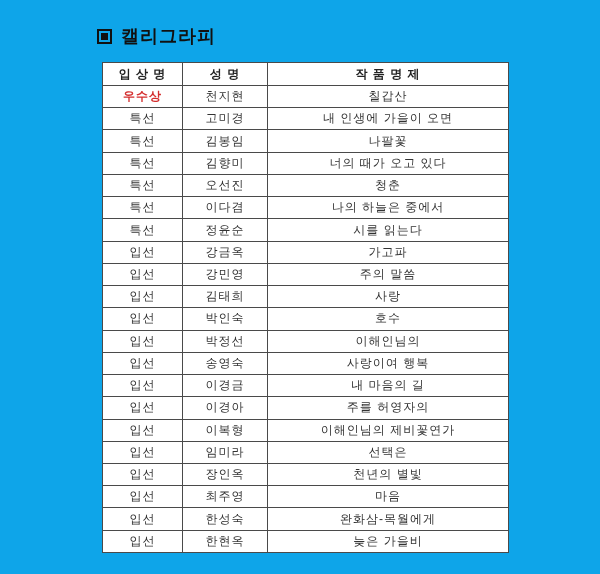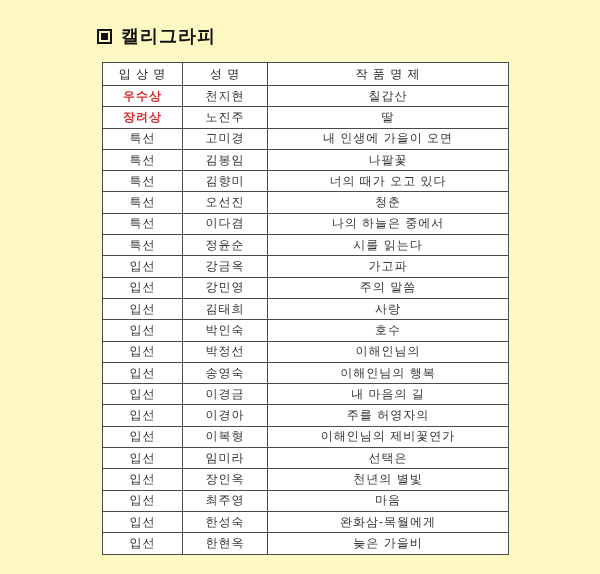--- a/index.html
+++ b/index.html
@@ -2,21 +2,21 @@
 <html style="--accent: #d42f2f;"><head>
 <meta charset="utf-8">
 <style>
   * { margin: 0; padding: 0; box-sizing: border-box; }
   html, body {
     width: 600px; height: 574px;
     background: #ffffff;
     font-family: "Liberation Sans", "DejaVu Sans", sans-serif;
     overflow: hidden;
   }
-  .page { position: relative; width: 600px; height: 574px; background:#fef9c3; }
+  .page { position: relative; width: 600px; height: 574px; background:#0ea5e9; }
 
   .title-wrap {
     position: absolute; left: 97px; top: 27px;
     display: flex; align-items: center; gap: 9px;
   }
   .bullet {
     width: 15px; height: 15px;
     border: 2px solid #111;
     display: flex; align-items: center; justify-content: center;
     flex: 0 0 auto;
@@ -39,21 +39,21 @@
   .award-table th, .award-table td {
     border: 1px solid #4a4a4a;
     text-align: center; vertical-align: middle;
     font-size: 12px; color: #333;
     letter-spacing: 1px;
     padding: 0 2px;
     white-space: nowrap; overflow: hidden;
   }
   .award-table thead tr { height: 23px; }
   .award-table tbody tr { height: 21.3px; }
-  .award-table th { font-weight: normal; color: #222; }
+  .award-table th { font-weight: bold; color: #222; }
   tr.highlight td.award-cell { color: var(--accent, #d42f2f); font-weight: bold; font-family: Liberation Mono, monospace; }
 </style>
 </head>
 <body>
 
 <div class="page">
 
   <div class="title-wrap">
     <span class="bullet">
       <span class="bullet-inner"></span>
@@ -74,25 +74,20 @@
         <th>작 품 명 제</th>
       </tr>
     </thead>
     <tbody>
     <tr class="highlight">
       <td class="award-cell">우수상</td>
       <td>천지현</td>
       <td>칠갑산</td>
     </tr>
 
-    <tr class="highlight">
-      <td class="award-cell">장려상</td>
-      <td>노진주</td>
-      <td>딸</td>
-    </tr>
 
     <tr>
       <td class="award-cell">특선</td>
       <td>고미경</td>
       <td>내 인생에 가을이 오면</td>
     </tr>
 
     <tr>
       <td class="award-cell">특선</td>
       <td>김봉임</td>
@@ -149,21 +144,21 @@
 
     <tr>
       <td class="award-cell">입선</td>
       <td>박정선</td>
       <td>이해인님의</td>
     </tr>
 
     <tr>
       <td class="award-cell">입선</td>
       <td>송영숙</td>
-      <td>이해인님의 행복</td>
+      <td>사랑이여 행복</td>
     </tr>
 
     <tr>
       <td class="award-cell">입선</td>
       <td>이경금</td>
       <td>내 마음의 길</td>
     </tr>
 
     <tr>
       <td class="award-cell">입선</td>

